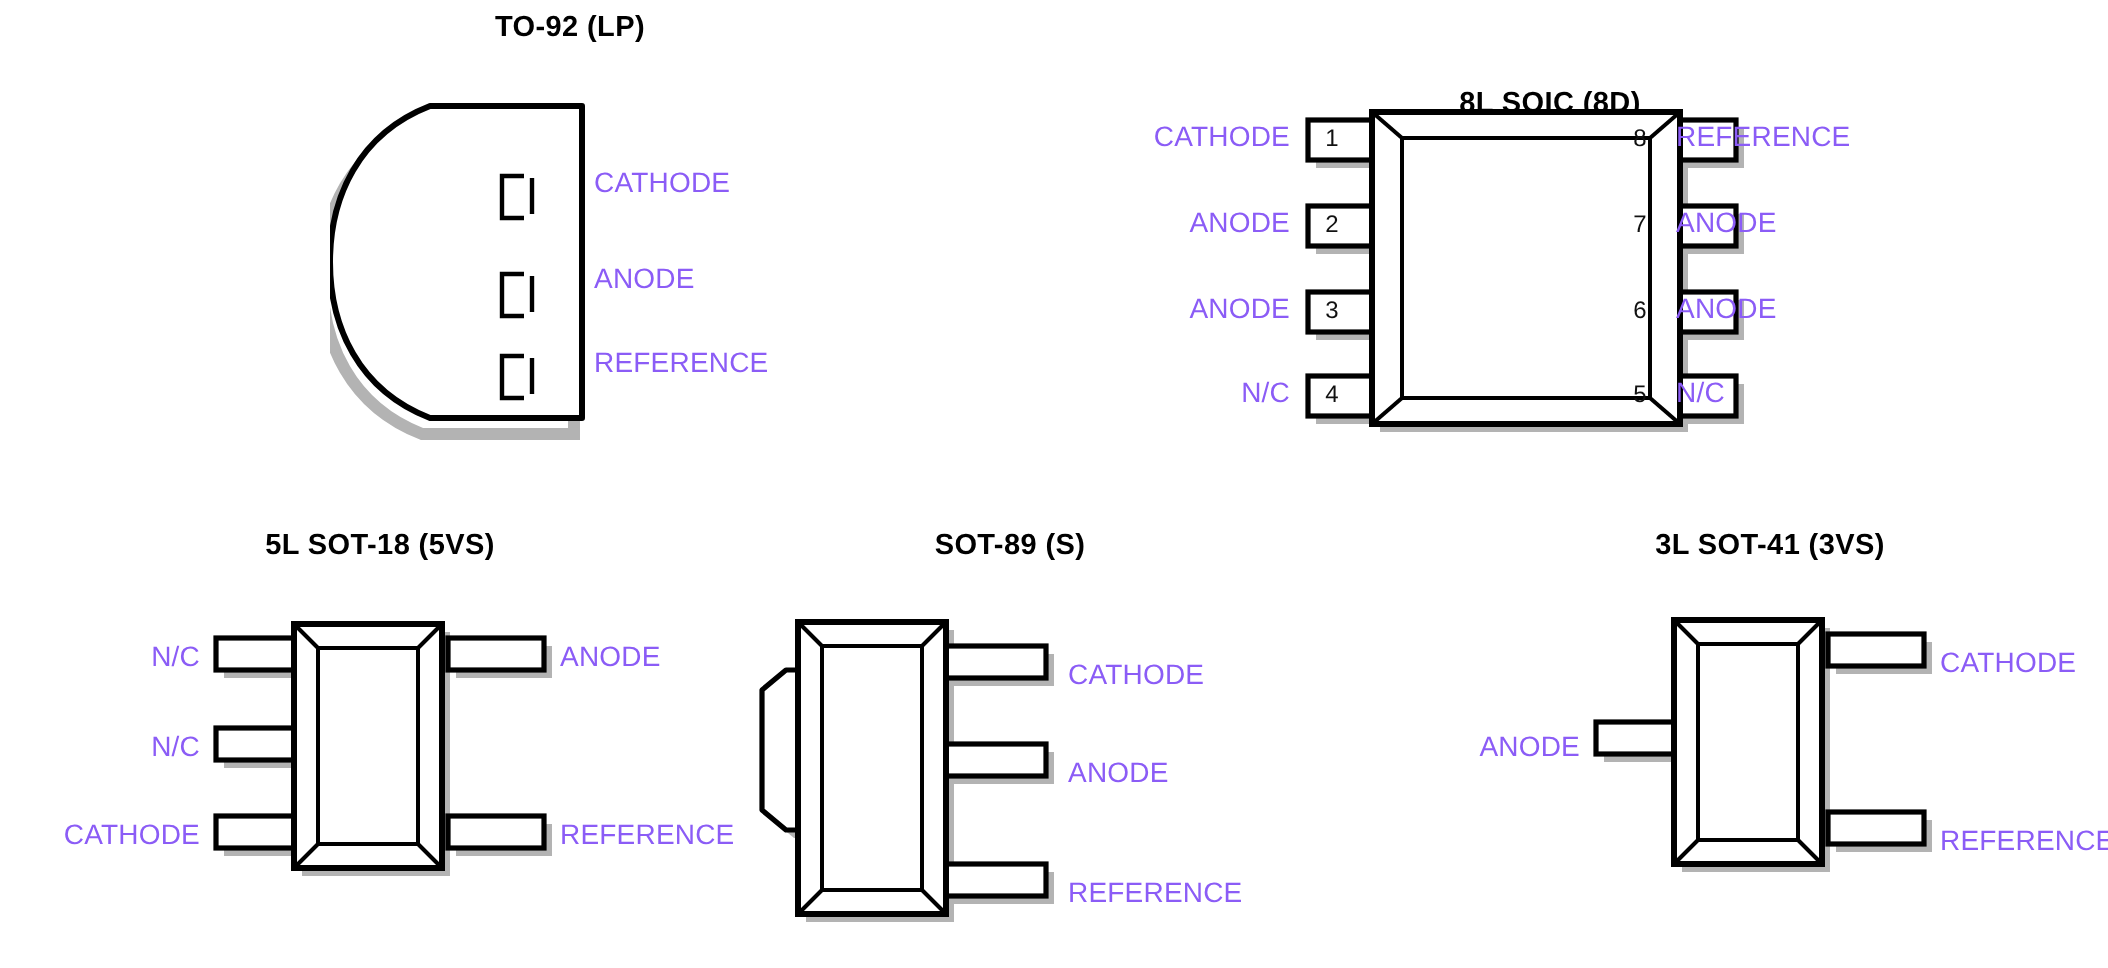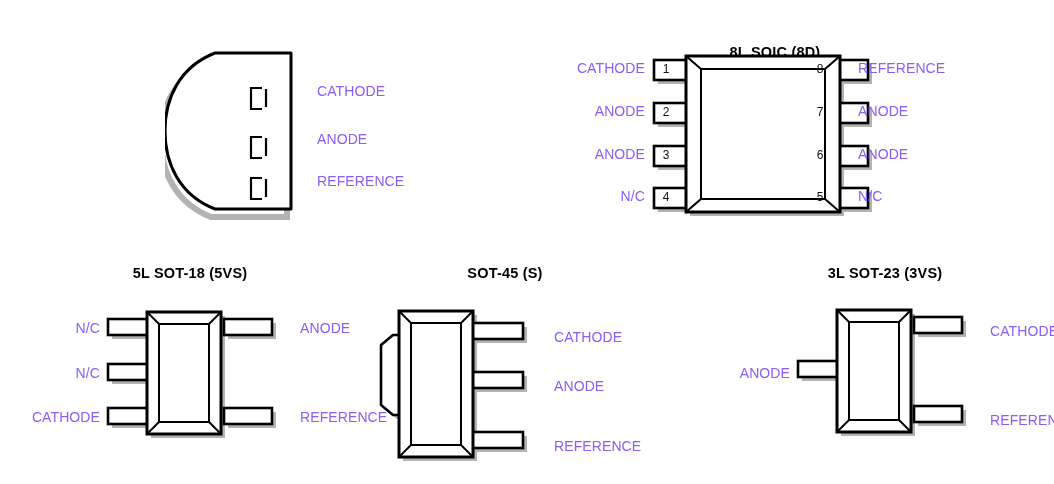--- a/index.html
+++ b/index.html
@@ -33,37 +33,38 @@
   }
   .pin-label {
     position: absolute;
     font-family: "Liberation Sans", sans-serif;
     font-size: 14px;
     font-weight: normal;
     color: #8b5cf6;
     white-space: nowrap;
     letter-spacing: 0.1px;
   }
-  .pin-label.r { text-align: center; padding-left: 20px; }
+  .pin-label.r { text-align: center; }
   .pin-label.l { text-align: right; }
   .pin-num {
     position: absolute;
     font-family: "Liberation Sans", sans-serif;
     font-size: 12px;
     color: #111111;
     white-space: nowrap;
     text-align: center;
   }
   svg { display: block; }
 </style>
 </head>
 <body>
 
 <div id="sheet">
 
+  <div class="pkg-title" style="left:215px; top:6px; width:140px;">TO-92 (LP)</div>
 
   <svg style="position:absolute; left:165px; top:45px;" width="135" height="175" viewBox="0 0 135 175">
 
     <path d="M 126 10 L 50 10 C 14 24, 0 56, 0 88 C 0 120, 14 152, 50 166 L 126 166 Z" fill="none" stroke="#b3b3b3" stroke-width="6" transform="translate(-4,6)"></path>
 
     <path d="M 126 8 L 50 8 C 14 22, 0 54, 0 86 C 0 118, 14 150, 50 164 L 126 164 Z" fill="#ffffff" stroke="#000000" stroke-width="3" stroke-linejoin="round"></path>
 
     <g stroke="#000000" stroke-width="2.2" fill="none">
       <path d="M 97 43 L 86 43 L 86 64 L 97 64"></path>
       <path d="M 101 44 L 101 62"></path>
@@ -175,21 +176,21 @@
       <line x1="121" y1="129" x2="109" y2="117"></line>
     </g>
   </svg>
 
   <div class="pin-label l" style="left:-20px; top:320px; width:120px;">N/C</div>
   <div class="pin-label l" style="left:-20px; top:365px; width:120px;">N/C</div>
   <div class="pin-label l" style="left:-20px; top:409px; width:120px;">CATHODE</div>
   <div class="pin-label r" style="left:280px; top:320px;">ANODE</div>
   <div class="pin-label r" style="left:280px; top:409px;">REFERENCE</div>
 
-  <div class="pkg-title" style="left:430px; top:265px; width:150px;">SOT-45 (S)</div>
+  <div class="pkg-title" style="left:430px; top:265px; width:150px;">SOT-89 (S)</div>
 
   <svg style="position:absolute; left:375px; top:300px;" width="180" height="170" viewBox="0 0 180 170">
 
     <g fill="#b3b3b3">
       <rect x="78" y="27" width="74" height="16"></rect>
       <rect x="78" y="76" width="74" height="16"></rect>
       <rect x="78" y="136" width="74" height="16"></rect>
     </g>
 
     <path d="M 10 49 L 22 39 L 40 39 L 40 119 L 22 119 L 10 109 Z" fill="#b3b3b3"></path>
@@ -211,21 +212,21 @@
       <line x1="98" y1="11" x2="86" y2="23"></line>
       <line x1="24" y1="157" x2="36" y2="145"></line>
       <line x1="98" y1="157" x2="86" y2="145"></line>
     </g>
   </svg>
 
   <div class="pin-label r" style="left:534px; top:329px;">CATHODE</div>
   <div class="pin-label r" style="left:534px; top:378px;">ANODE</div>
   <div class="pin-label r" style="left:534px; top:438px;">REFERENCE</div>
 
-  <div class="pkg-title" style="left:790px; top:265px; width:190px;">3L SOT-23 (3VS)</div>
+  <div class="pkg-title" style="left:790px; top:265px; width:190px;">3L SOT-41 (3VS)</div>
 
   <svg style="position:absolute; left:790px; top:300px;" width="190" height="140" viewBox="0 0 190 140">
 
     <g fill="#b3b3b3">
       <rect x="12" y="65" width="48" height="16"></rect>
     </g>
 
     <g fill="#b3b3b3">
       <rect x="128" y="21" width="48" height="16"></rect>
       <rect x="128" y="110" width="48" height="16"></rect>

